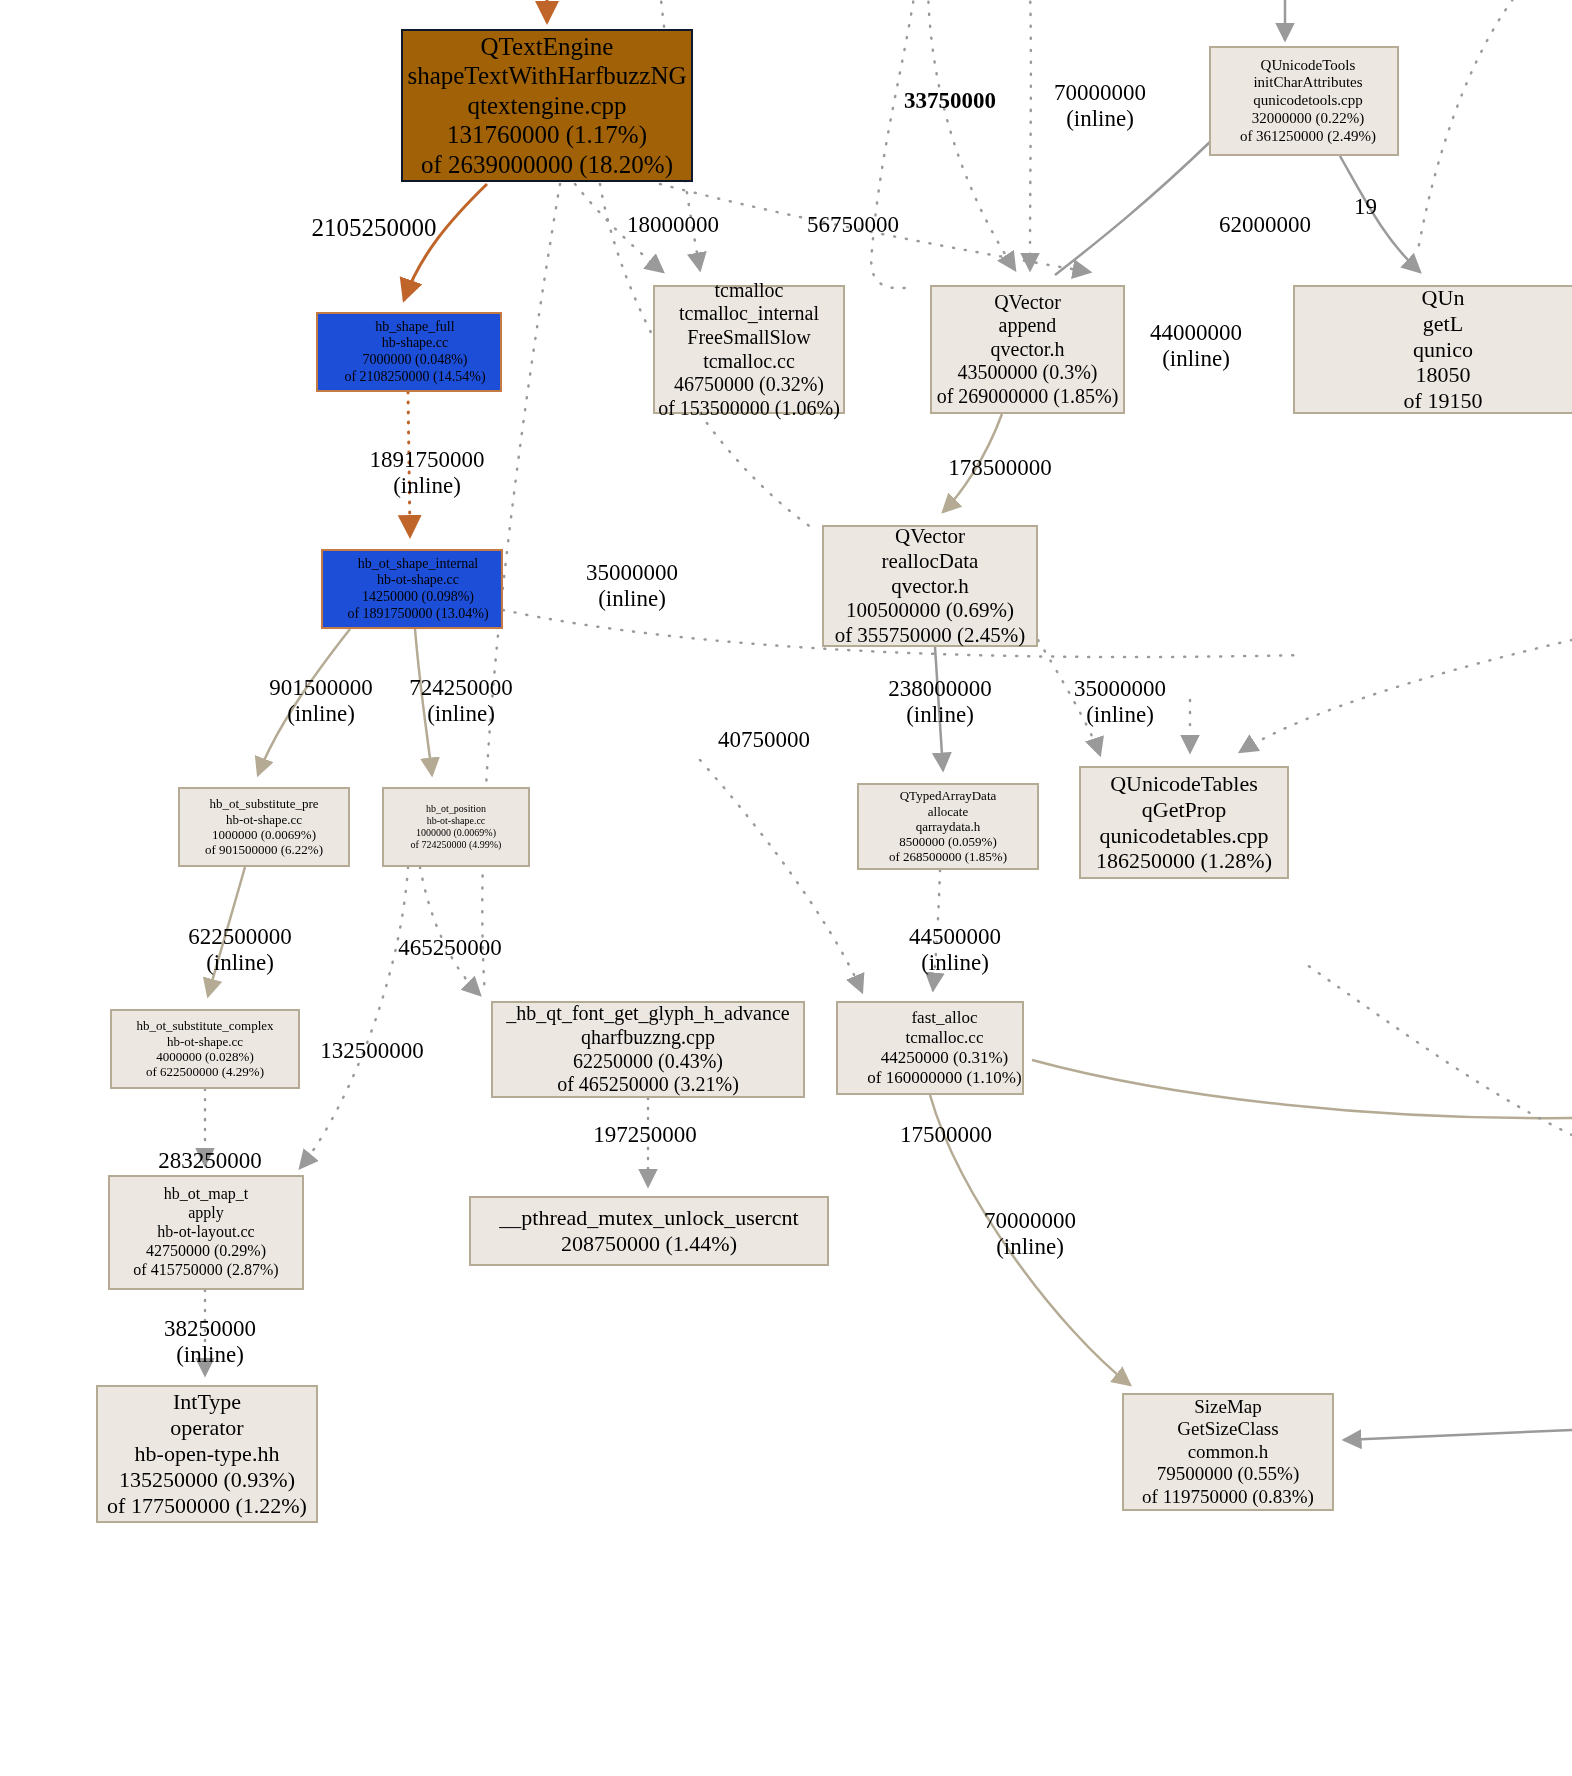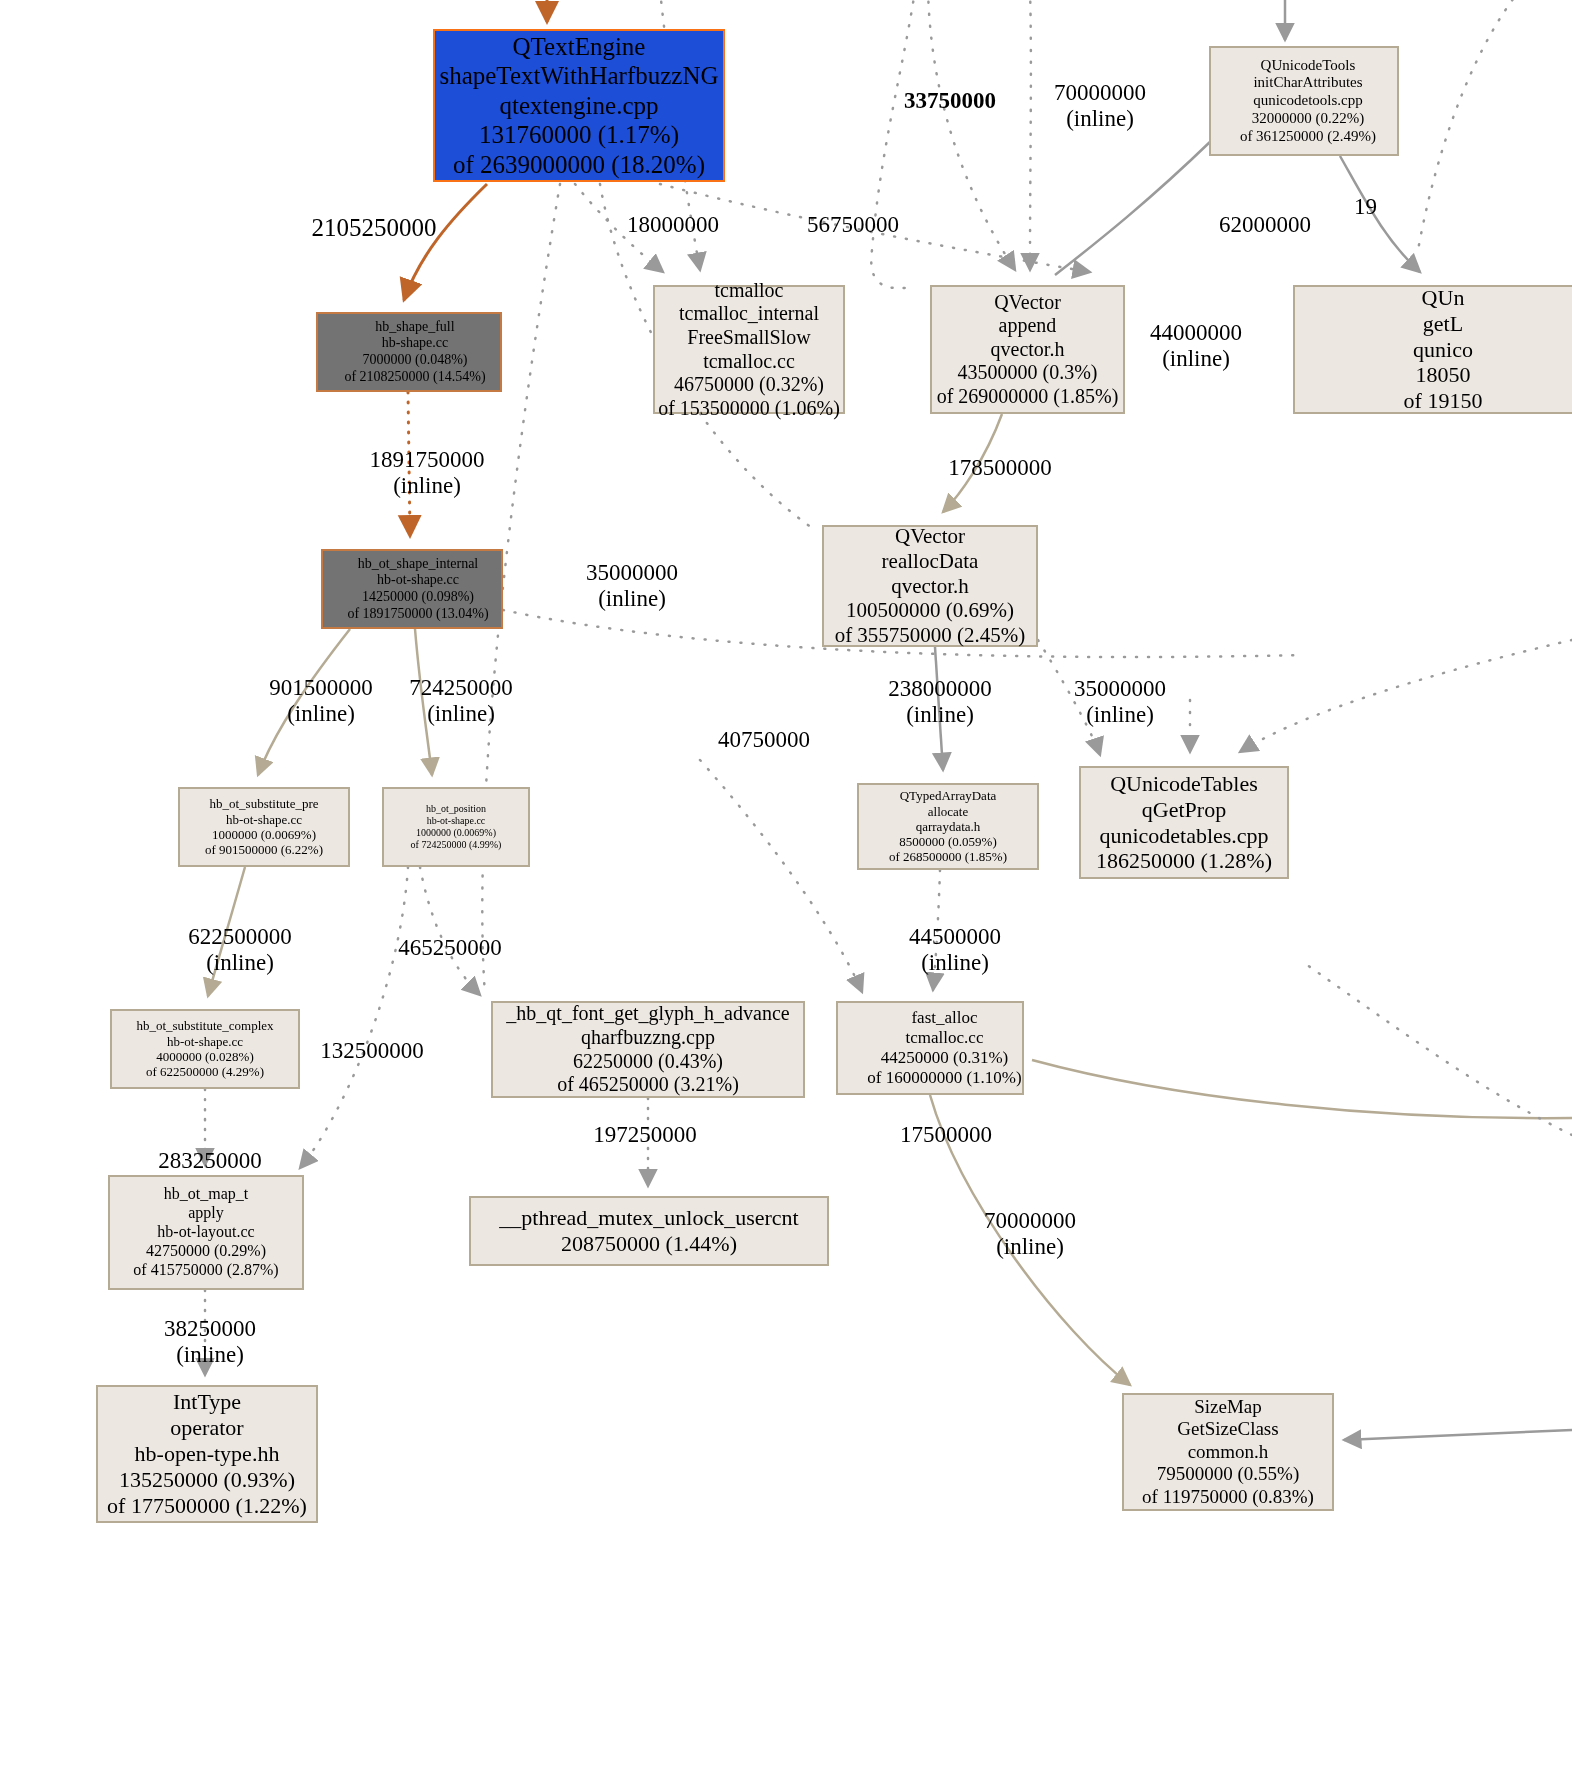--- a/index.html
+++ b/index.html
@@ -22,22 +22,22 @@
     display:flex;
     flex-direction:column;
     align-items:center;
     justify-content:center;
     text-align:center;
     line-height:1.18;
     white-space:nowrap;
   }
   .node .ln{display:block;}
   
-  .node.hot{background:#1d4ed8;border:2px solid #f97316;margin-left:32px;}
-  .node.hot2{background:#737373;border:2px solid #c47a42;padding-left:12px;}
+  .node.hot{background:#a16207;border:2px solid #0f172a;}
+  .node.hot2{background:#1d4ed8;border:2px solid #c47a42;padding-left:12px;}
 
   .elabel{
     position:absolute;
     text-align:center;
     line-height:1.15;
     white-space:nowrap;
     color:#000;
   }
   .elabel .ln{display:block;}
 </style>

